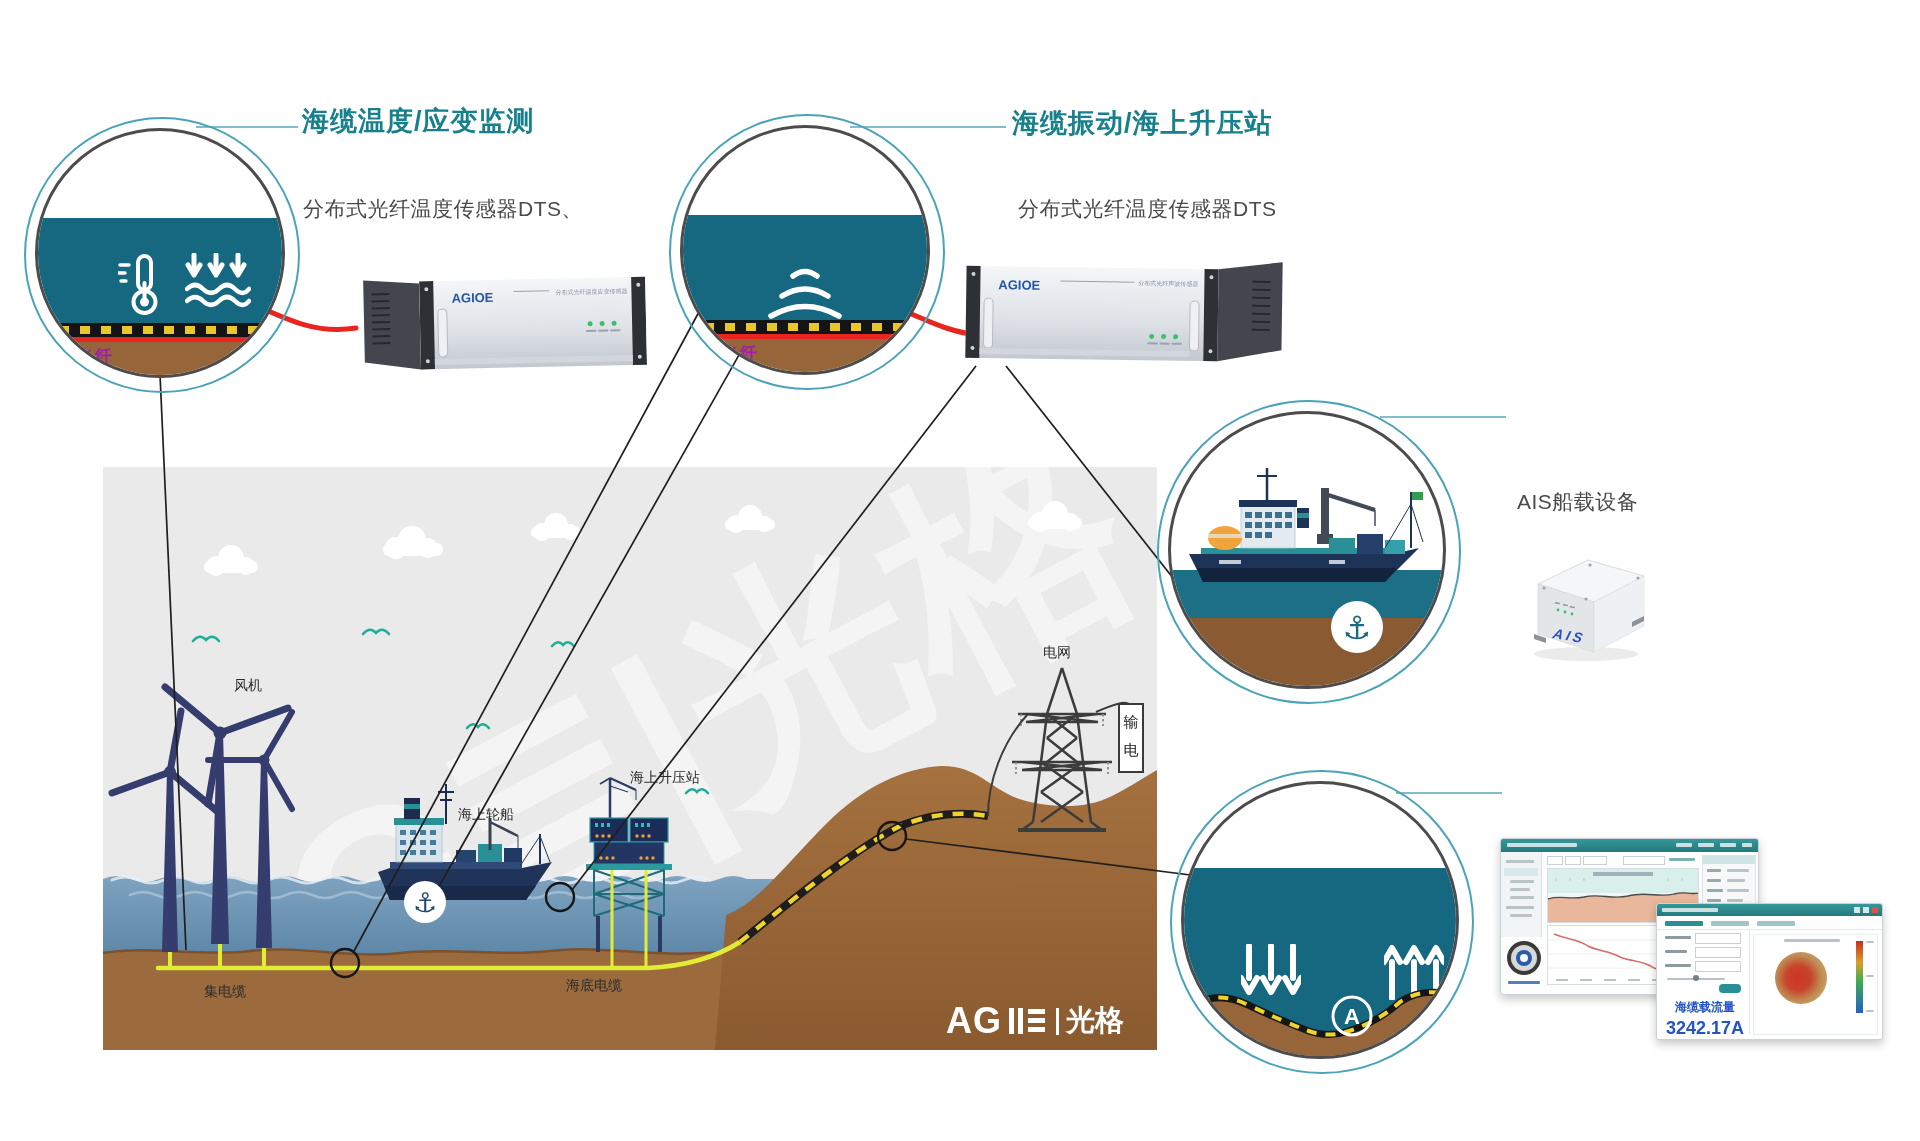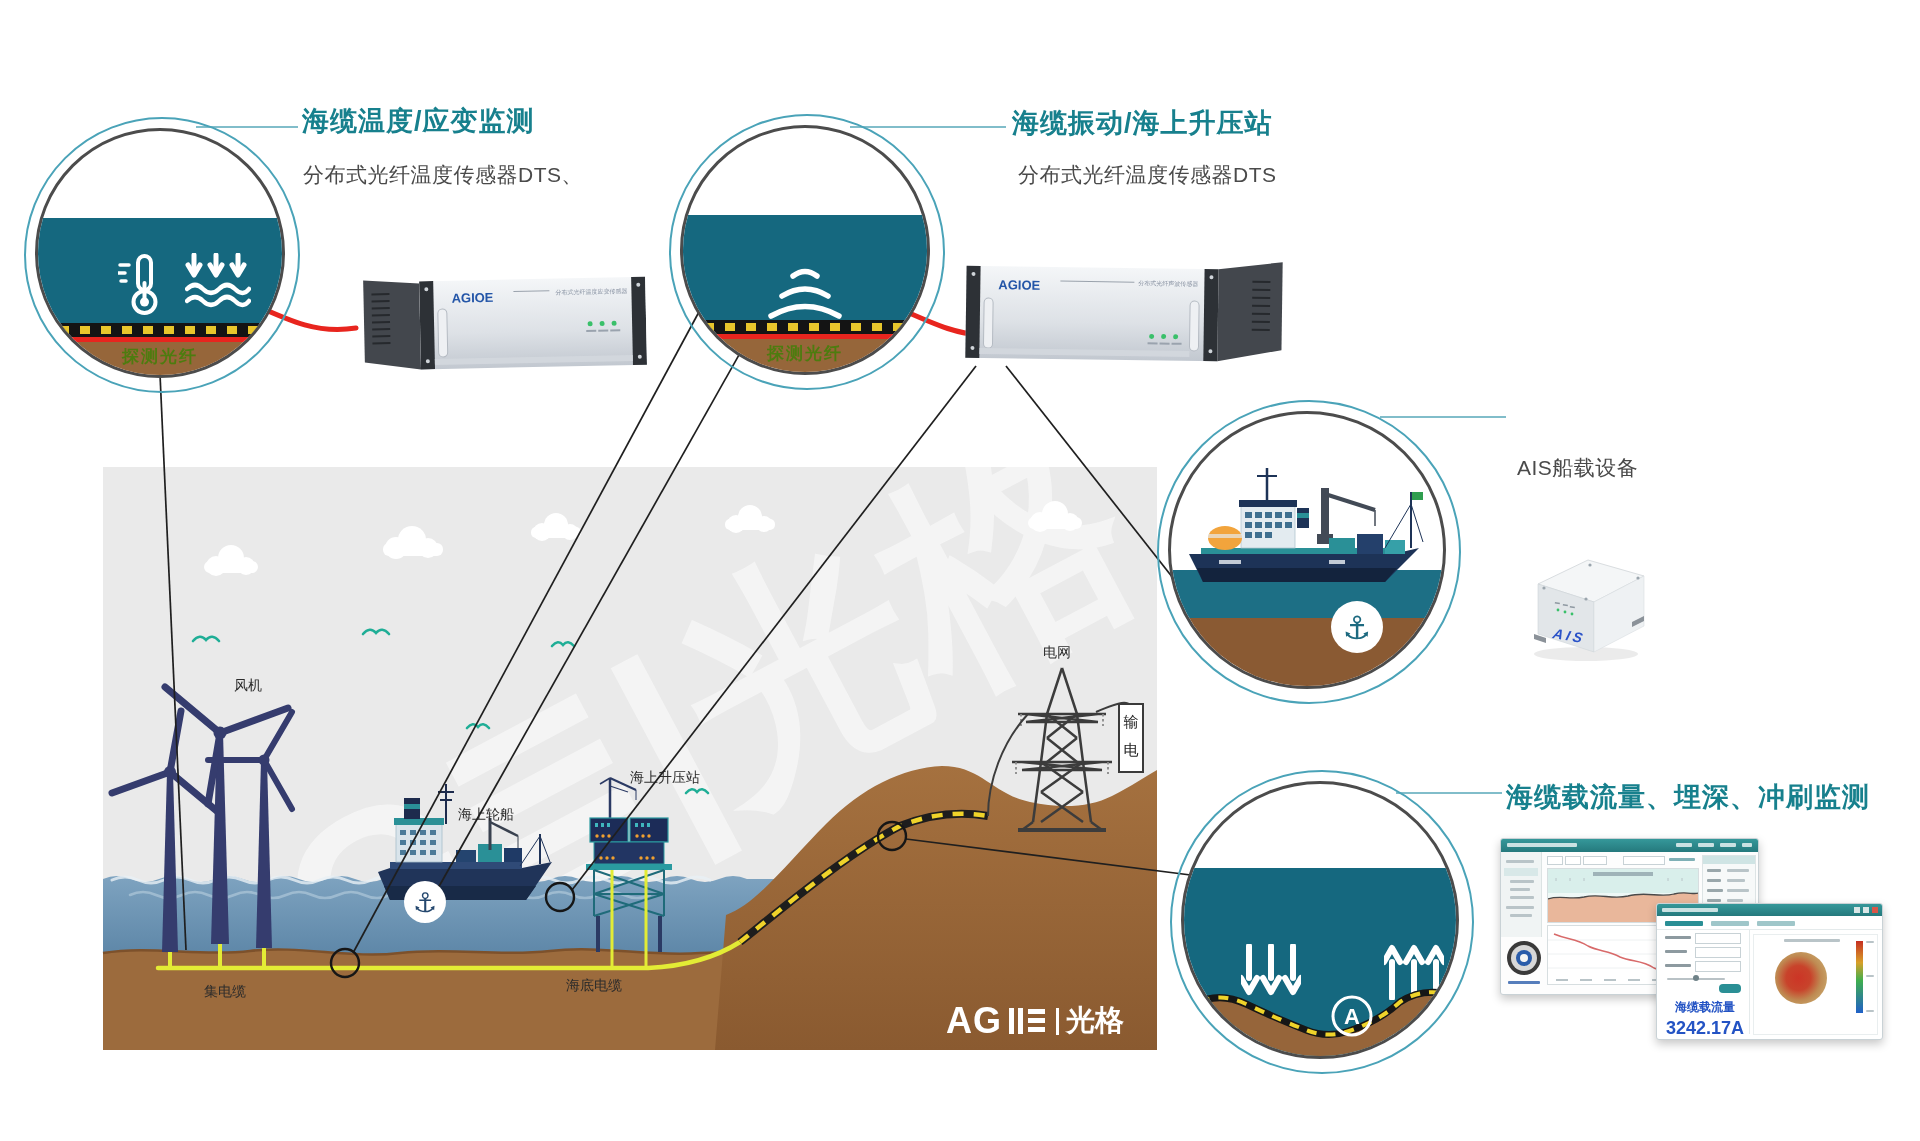--- a/index.html
+++ b/index.html
@@ -2,30 +2,30 @@
 <html><head>
 <meta charset="utf-8">
 <style>
   html,body{margin:0;padding:0;background:#fff;}
   body, svg text, div{font-family:"Liberation Sans","DejaVu Sans",sans-serif;}
   .canvas{position:relative;width:1920px;height:1141px;background:#fff;overflow:hidden;}
   .abs{position:absolute;}
   svg{display:block;}
   
   .sec-title{position:absolute;font-size:27px;font-weight:bold;color:#17808d;letter-spacing:1px;white-space:nowrap;}
-  .sec-desc{position:absolute;font-size:21px;color:#4a4a4a;letter-spacing:.5px;white-space:nowrap;}
+  .sec-desc{position:absolute;font-size:21px;color:#4a4a4a;letter-spacing:.5px;white-space:nowrap;margin-top:34px;}
   
   .c-outer{position:absolute;border:2px solid #4aa3b8;border-radius:50%;}
   .c-gray{position:absolute;border:3px solid #4c4c4c;border-radius:50%;background:#fff;overflow:hidden;box-sizing:border-box;}
   .c-water{position:absolute;left:0;right:0;background:#15687f;}
   .c-cable{position:absolute;left:0;right:0;height:14px;background:#141414;}
   .c-cable .dash{height:8px;margin-top:3px;background:repeating-linear-gradient(90deg,#e8c62c 0 10px,transparent 10px 21px);}
   .c-red{position:absolute;left:0;right:0;height:5px;background:#e8251e;}
   .c-sea{position:absolute;left:0;right:0;bottom:0;background:#96663a;}
-  .c-fiber{position:absolute;left:0;right:0;text-align:center;color:#4d7c0f;font-weight:bold;font-size:17px;letter-spacing:2px;}
+  .c-fiber{position:absolute;left:0;right:0;color:#a21caf;font-weight:bold;font-size:17px;letter-spacing:2px;}
   
   .win{position:absolute;background:#fdfdfd;border:1px solid #c9d2d6;border-radius:3px;box-shadow:0 4px 10px rgba(0,0,0,.22);}
   .tb{position:absolute;left:0;top:0;right:0;height:13px;background:linear-gradient(#35989a,#25797d);border-radius:2px 2px 0 0;}
   .tb-bar{position:absolute;top:4px;height:4px;background:rgba(255,255,255,.75);border-radius:1px;}
   .mini-bar{position:absolute;background:#b9c4c8;border-radius:1px;}
   .mini-box{position:absolute;border:1px solid #c8d2d6;background:#fff;}
   .blue-big{position:absolute;color:#2353c4;font-weight:bold;text-align:center;}
   
   .logo{position:absolute;display:flex;align-items:center;gap:7px;color:#fff;}
   .logo .lg-left{font-size:36px;font-weight:bold;letter-spacing:1px;}
@@ -594,21 +594,20 @@
       </g>
     </svg>
     <svg class="abs" style="left:0;top:186px" width="272" height="92" viewBox="0 0 272 92">
       <path d="M0,92 L0,44 Q28,20 62,36 Q96,52 120,62 Q140,70 160,64 Q192,54 214,34 Q238,18 272,28 L272,92 Z" fill="#96653a"></path>
       <path d="M0,42 Q28,18 62,34 Q96,50 122,60 Q142,68 162,62 Q194,52 216,32 Q240,16 272,26" stroke="#161616" stroke-width="7" fill="none"></path>
       <path d="M0,42 Q28,18 62,34 Q96,50 122,60 Q142,68 162,62 Q194,52 216,32 Q240,16 272,26" stroke="#efd32a" stroke-width="4" stroke-dasharray="10 9" fill="none"></path>
       <circle cx="168" cy="46" r="19" fill="none" stroke="#fff" stroke-width="3"></circle>
       <text x="168" y="54" text-anchor="middle" font-size="22" font-weight="bold" fill="#fff">A</text>
     </svg>
   </div>
-  <div class="sec-title" style="left:1506px;top:779px">海缆载流量、埋深、冲刷监测</div>
 
   <div class="win" style="left:1500px;top:838px;width:257px;height:155px">
     <div class="tb">
       <div class="tb-bar" style="left:6px;width:70px"></div>
       <div class="tb-bar" style="right:66px;width:16px"></div>
         <div class="tb-bar" style="right:44px;width:16px"></div>
         <div class="tb-bar" style="right:22px;width:16px"></div>
         <div class="tb-bar" style="right:6px;width:10px"></div>
     </div>
     <div class="abs" style="left:0;top:13px;width:40px;height:85px;background:#f0f4f4;border-right:1px solid #dce3e3">

